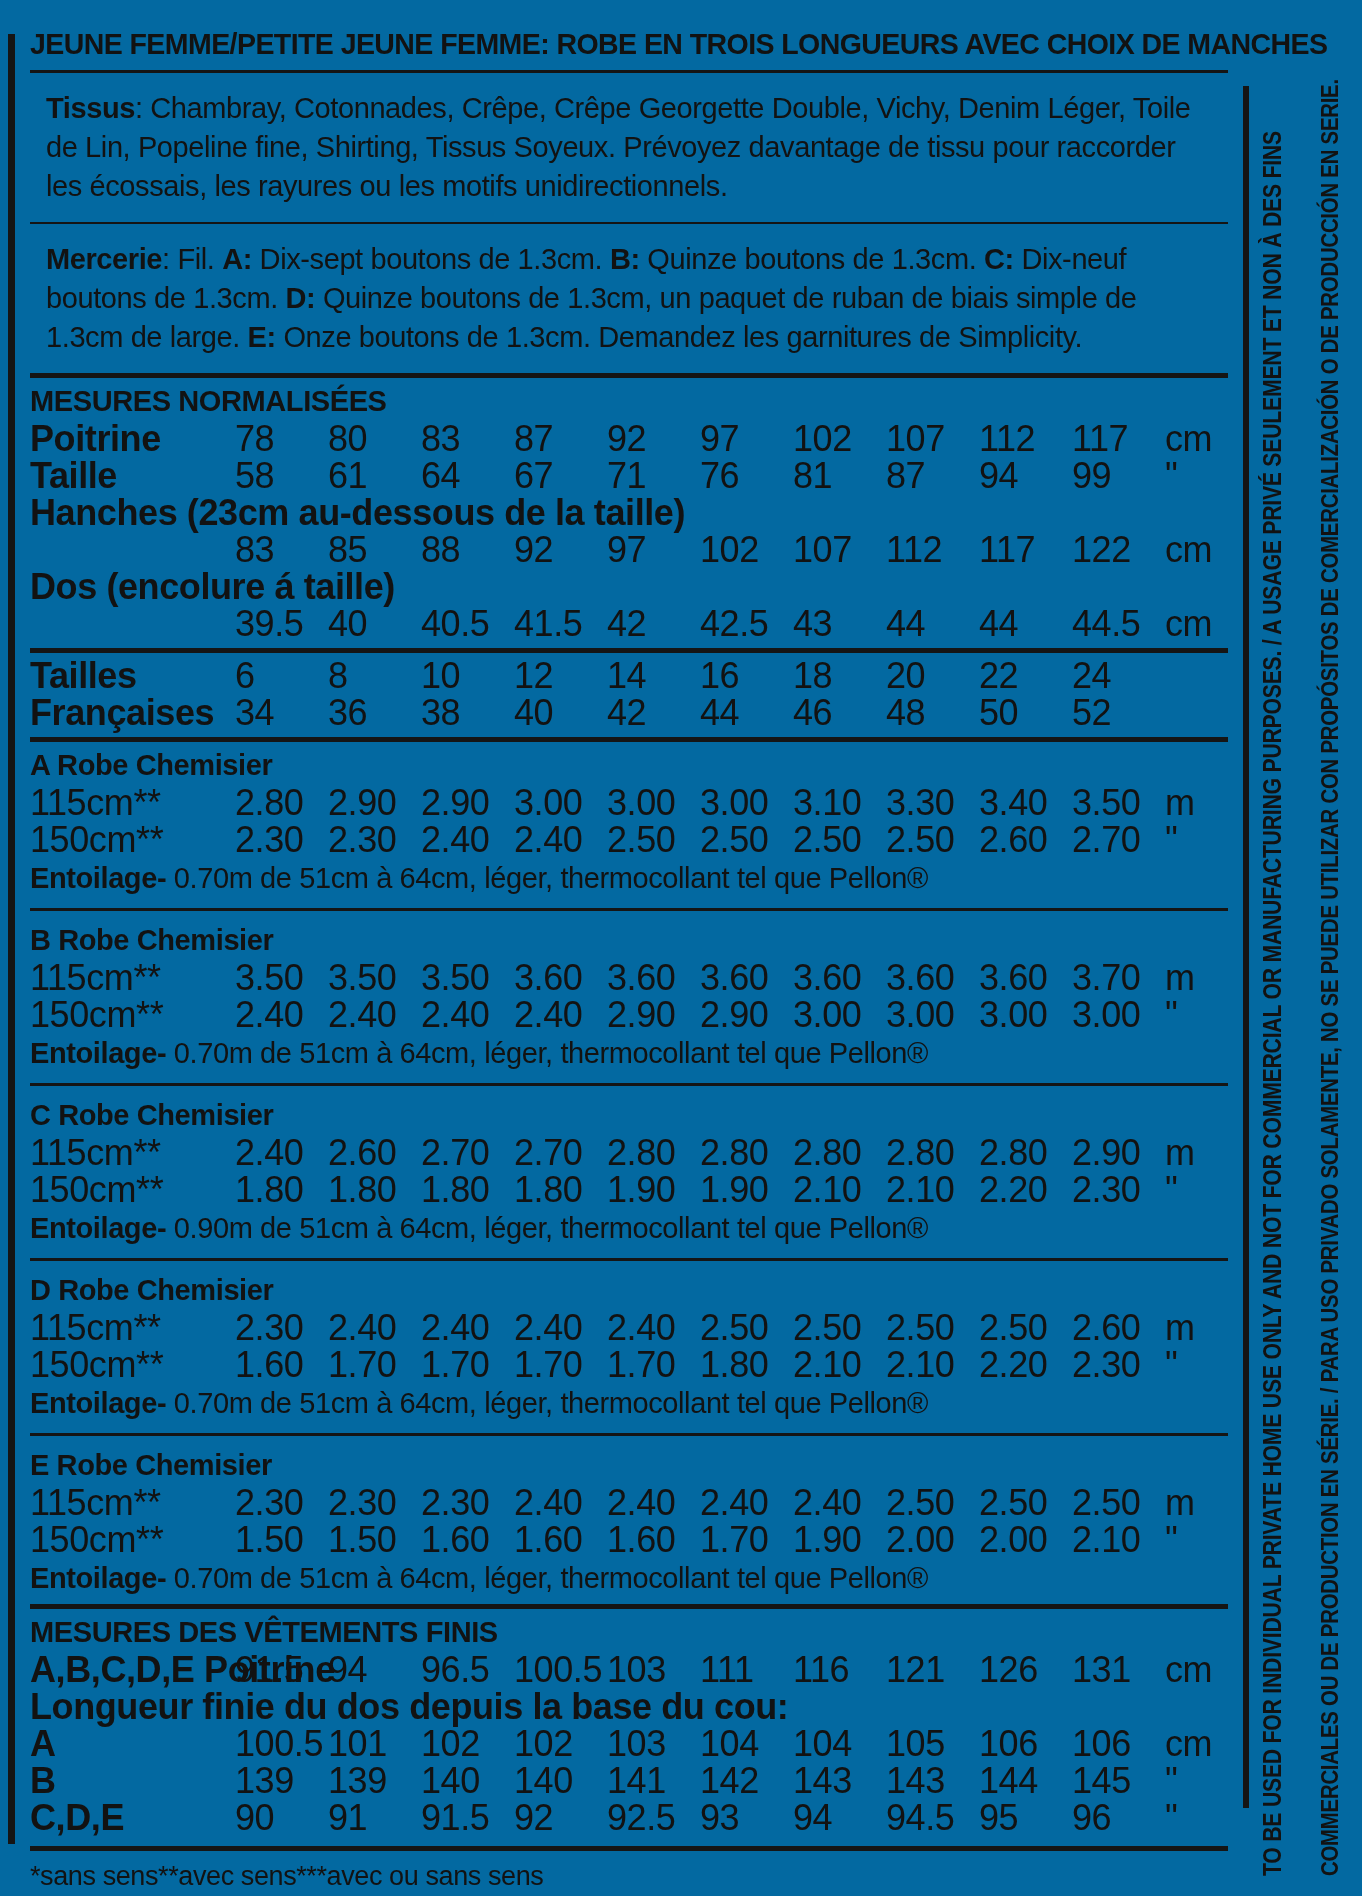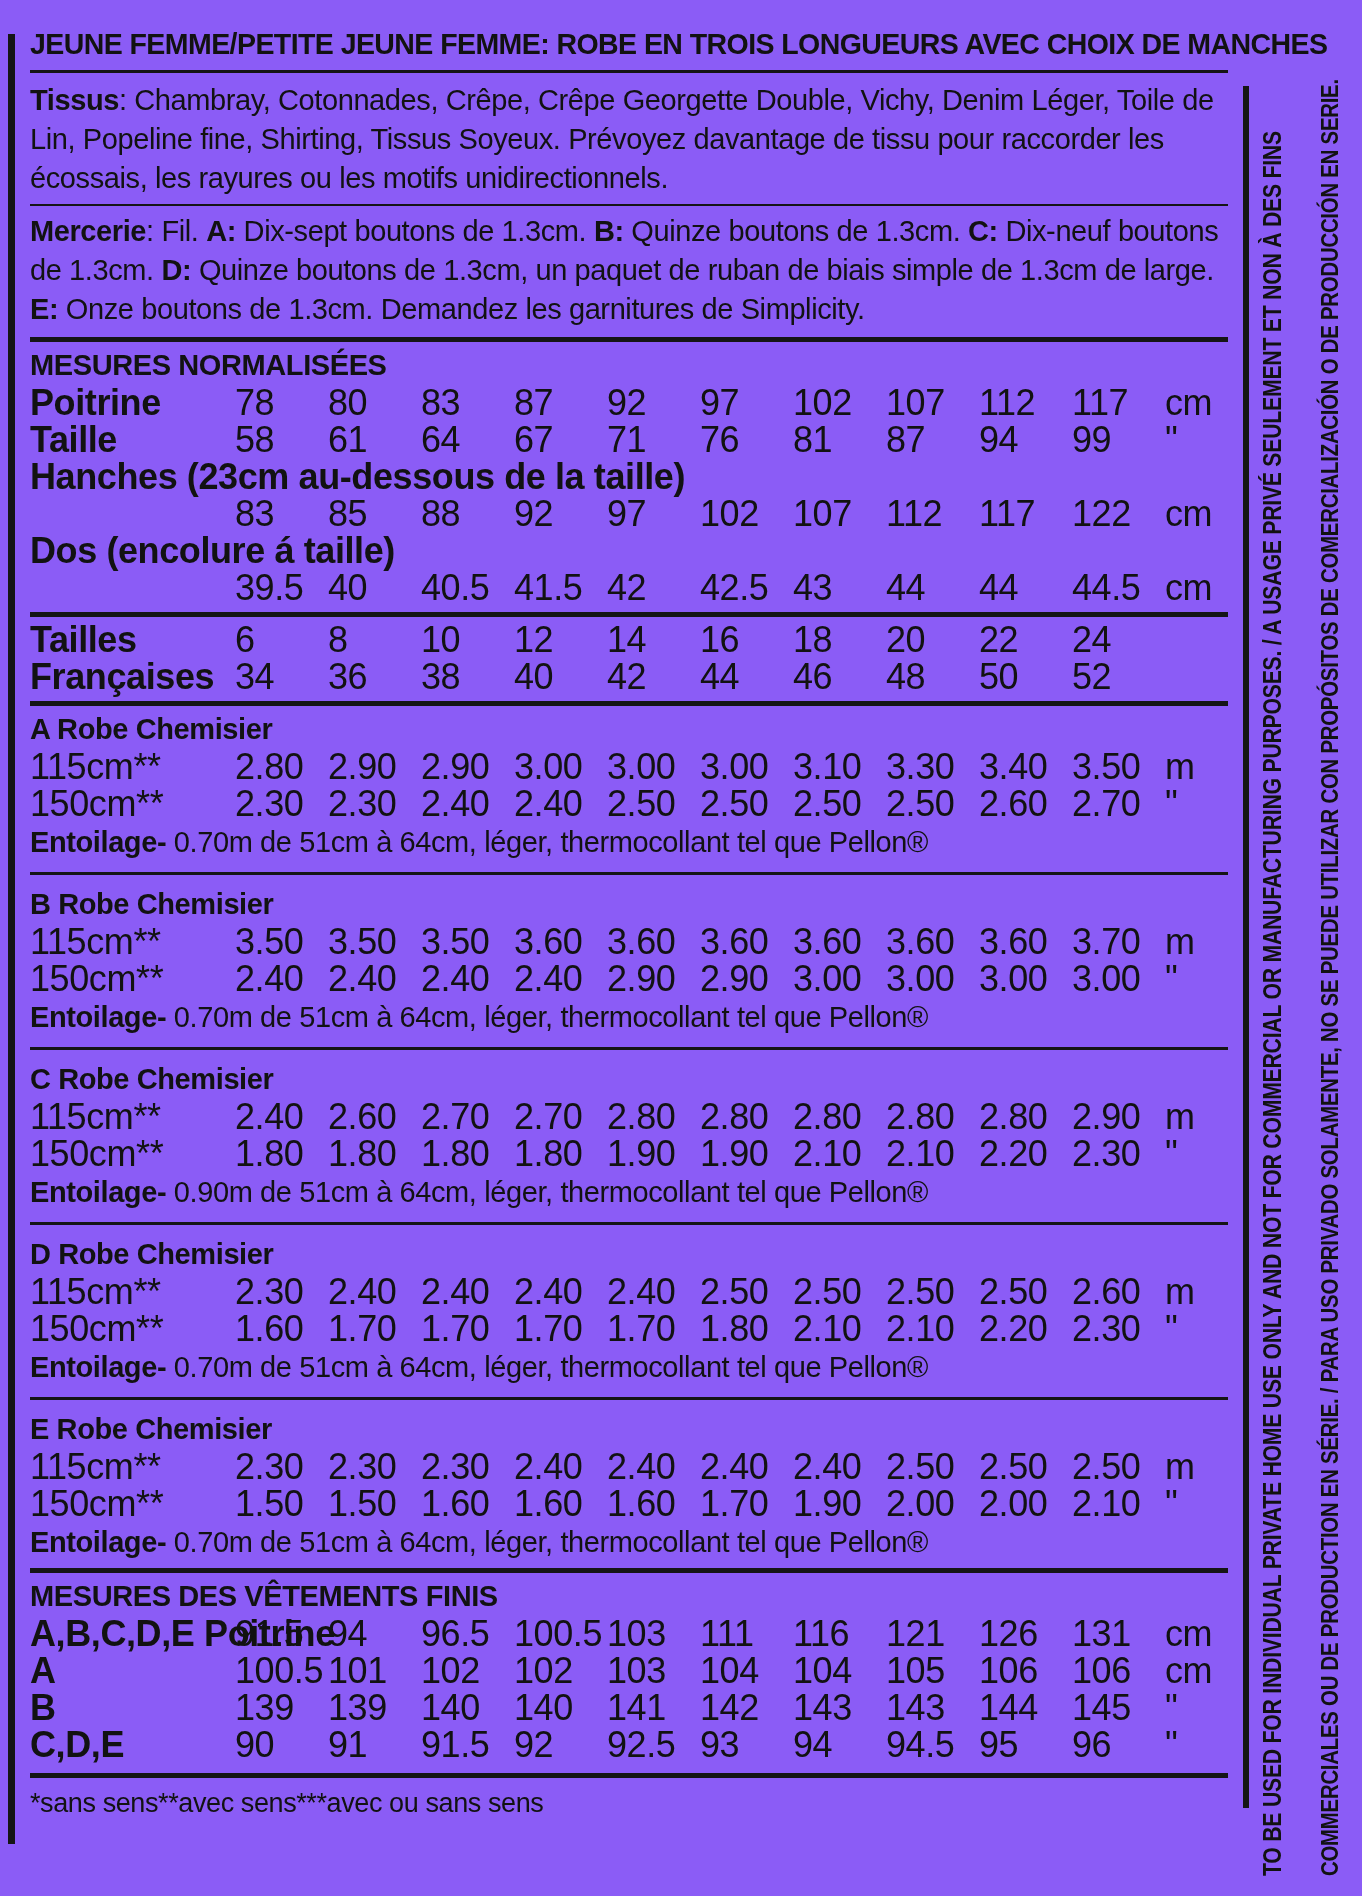--- a/index.html
+++ b/index.html
@@ -1,28 +1,28 @@
 <!DOCTYPE html>
 <html><head>
 <meta charset="utf-8">
 <style>
   html,body{margin:0;padding:0;background:#e8e8e6;}
-  .page{position:relative;width:1362px;height:1896px;background:#8b5cf6;
+  .page{position:relative;width:1362px;height:1896px;background:#0369a1;
         font-family:"Liberation Sans",sans-serif;color:#121212;overflow:hidden;}
   .left-rule{position:absolute;left:8px;top:34px;width:7px;height:1810px;background:#151515;}
   .v-rule{position:absolute;left:1243px;top:86px;width:6px;height:1722px;background:#151515;}
   .content{position:absolute;left:30px;top:26px;width:1198px;}
   h1.title{margin:0;font-size:30px;line-height:36px;font-weight:700;letter-spacing:-0.6px;
            white-space:nowrap;transform:scale(0.95,1);transform-origin:left top;}
   .rule{background:#151515;height:3px;}
   .rule.t2{height:2px;}
   .rule.t5{height:5px;}
   .mt6{margin-top:6px;}.mt8{margin-top:8px;}.mt10{margin-top:10px;}
   .mb4{margin-bottom:4px;}.mb6{margin-bottom:6px;}.mb8{margin-bottom:8px;}.mb10{margin-bottom:10px;}
-  p.body{margin:0;font-size:29px;line-height:39px;letter-spacing:-0.4px;}
+  p.body{margin:16px;font-size:29px;line-height:39px;letter-spacing:-0.4px;}
   .b{font-weight:700;}
   .sec-head{font-size:29px;line-height:38px;font-weight:700;letter-spacing:-0.4px;}
   .trow{display:grid;grid-template-columns:205px repeat(10,93px) 1fr;
         font-size:36px;line-height:37px;letter-spacing:-0.4px;align-items:baseline;}
   .cell{white-space:nowrap;}
   .entoilage{font-size:29px;line-height:40px;letter-spacing:-0.4px;}
   .footnotes{display:flex;font-size:27px;line-height:34px;letter-spacing:-0.4px;}
   .vtext{position:absolute;white-space:nowrap;font-weight:700;color:#121212;
          transform-origin:left top;letter-spacing:-0.3px;}
   .vt1{left:1258px;top:1876px;font-size:25px;transform:rotate(-90deg) scale(0.85,1);}
@@ -321,20 +321,23 @@
           <span class="cell val">100.5</span>
           <span class="cell val">103</span>
           <span class="cell val">111</span>
           <span class="cell val">116</span>
           <span class="cell val">121</span>
           <span class="cell val">126</span>
           <span class="cell val">131</span>
           <span class="cell unit">cm</span>
         </div>
         <div class="trow">
+          <span class="cell label b" style="grid-column: 1 / -1;">Longueur finie du dos depuis la base du cou:</span>
+        </div>
+        <div class="trow">
           <span class="cell label b">A</span>
           <span class="cell val">100.5</span>
           <span class="cell val">101</span>
           <span class="cell val">102</span>
           <span class="cell val">102</span>
           <span class="cell val">103</span>
           <span class="cell val">104</span>
           <span class="cell val">104</span>
           <span class="cell val">105</span>
           <span class="cell val">106</span>

